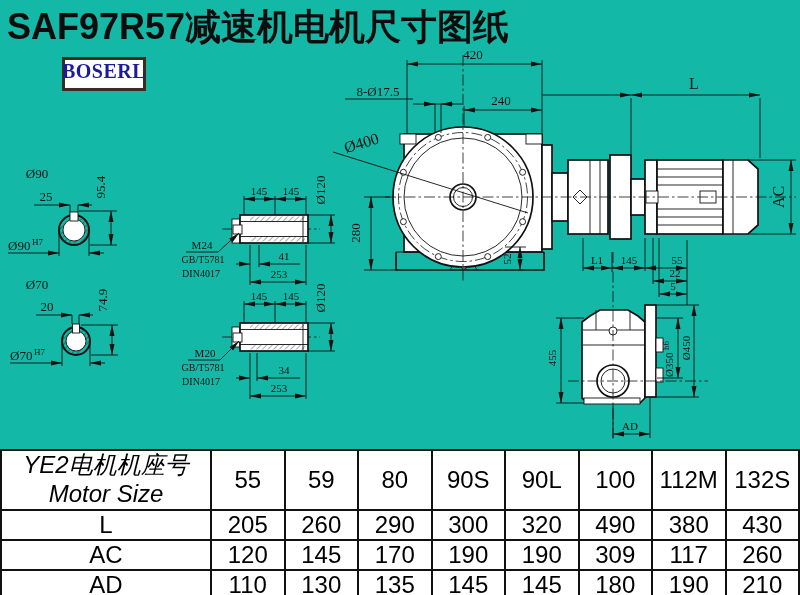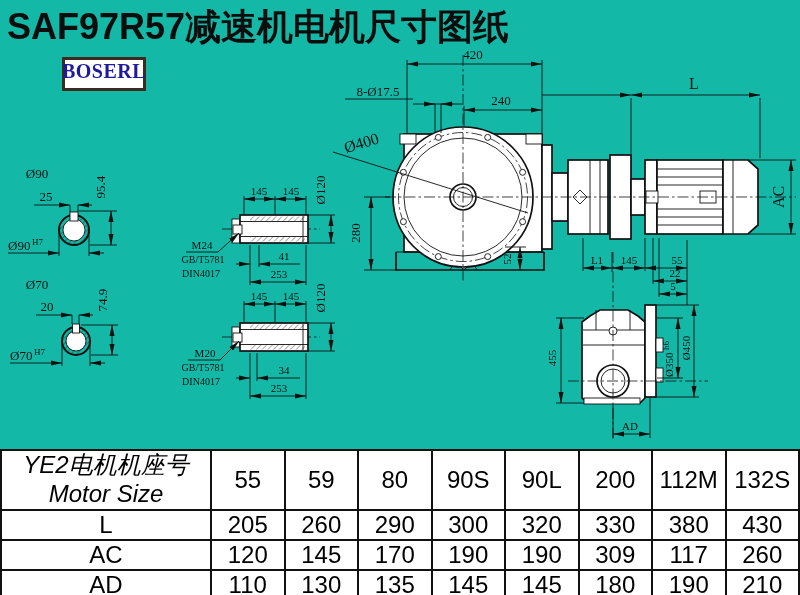--- a/index.html
+++ b/index.html
@@ -351,32 +351,32 @@
         <tr style="height:55px">
       <td class="hd">
         <div>YE2电机机座号</div>
         <div>Motor Size</div>
       </td>
       <td>55</td>
       <td>59</td>
       <td>80</td>
       <td>90S</td>
       <td>90L</td>
-      <td>200</td>
+      <td>100</td>
       <td>112M</td>
       <td>132S</td>
     </tr>
     <tr style="height:30px">
       <td>L</td>
       <td>205</td>
       <td>260</td>
       <td>290</td>
       <td>300</td>
       <td>320</td>
-      <td>330</td>
+      <td>490</td>
       <td>380</td>
       <td>430</td>
     </tr>
     <tr style="height:30px">
       <td>AC</td>
       <td>120</td>
       <td>145</td>
       <td>170</td>
       <td>190</td>
       <td>190</td>

